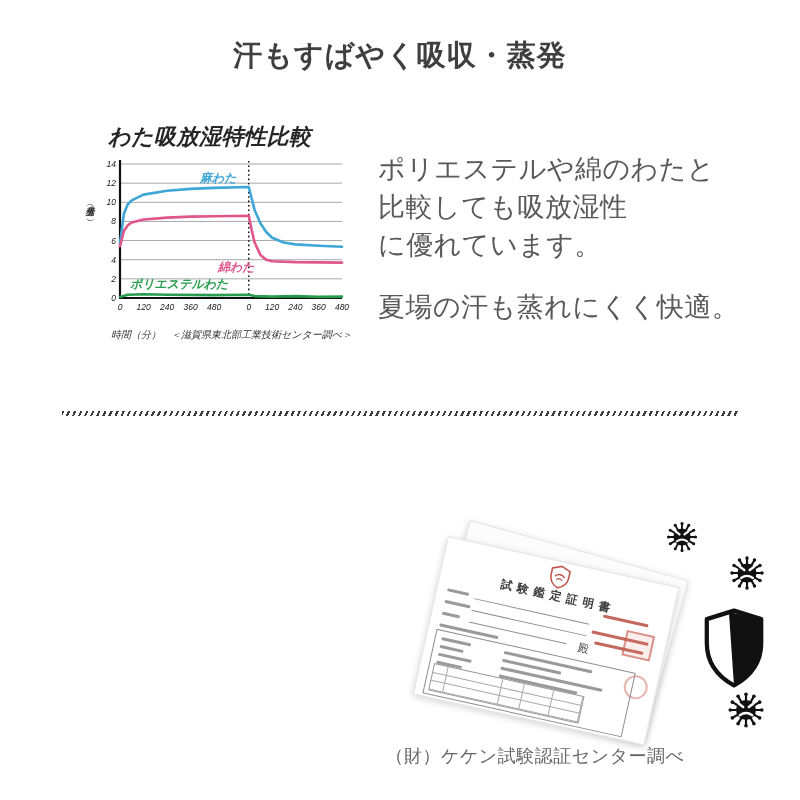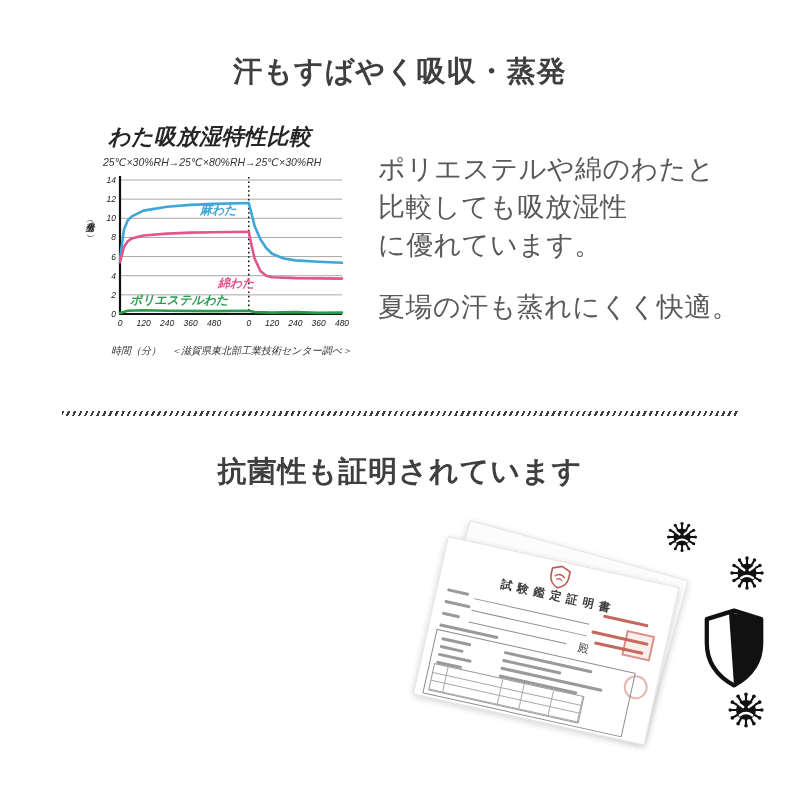--- a/index.html
+++ b/index.html
@@ -1,31 +1,31 @@
 <!DOCTYPE html>
 <html><head>
 <meta charset="utf-8">
 <style>
   html,body{margin:0;padding:0;background:#fff;}
   .page{position:relative;width:800px;height:800px;background:#ffffff;overflow:hidden;
         font-family:"Liberation Sans","DejaVu Sans",sans-serif;color:#4a4a4a;}
   .h-main{position:absolute;width:800px;text-align:center;font-size:29px;font-weight:bold;
           color:#3f3f3f;letter-spacing:1px;}
-  #h1{top:52px;}
+  #h1{top:36px;}
   #h2{top:452px;}
   
   .chart-block{position:absolute;left:88px;top:122px;width:280px;font-style:italic;}
   .chart-title{font-size:22px;font-weight:bold;color:#262626;margin-left:20px;letter-spacing:0.5px;}
   .chart-sub{font-size:10.5px;color:#333;margin-left:15px;margin-top:4px;}
   .chart-wrap{position:relative;margin-top:6px;height:176px;}
   .chart-wrap svg{position:absolute;left:12px;top:0;}
   .ylabel{position:absolute;left:-5px;top:40px;writing-mode:vertical-rl;font-size:9.5px;
           color:#222;letter-spacing:1px;}
   .series-label{position:absolute;font-size:12px;font-weight:bold;}
-  #lbl-s0{left:112px;top:12px;margin-top:16px;}
+  #lbl-s0{left:112px;top:12px;}
   #lbl-s1{left:130px;top:66px;margin-top:35px;}
   #lbl-s2{left:42px;top:118px;}
   .chart-src{font-size:10px;color:#333;margin-left:23px;margin-top:-6px;white-space:nowrap;}
   
   .body-text{position:absolute;font-size:27px;color:#595959;white-space:pre-line;
              letter-spacing:0.5px;}
   #body1{left:378px;top:150px;line-height:38px;}
   #body2{left:378px;top:288px;line-height:38px;}
   #body3{left:56px;top:548px;line-height:37px;}
   
@@ -65,21 +65,20 @@
 </style>
 </head>
 <body>
 
 <div class="page">
 
   <div class="h-main" id="h1">汗もすばやく吸収・蒸発</div>
 
   <div class="chart-block">
     <div class="chart-title">わた吸放湿特性比較</div>
-    <div class="chart-sub">25℃×30%RH→25℃×80%RH→25℃×30%RH</div>
     <div class="chart-wrap">
       <div class="ylabel">水分量（％）</div>
       <svg id="chart-svg" width="252" height="164" viewBox="0 0 252 164">
           <line x1="20" y1="120.85714285714286" x2="242" y2="120.85714285714286" stroke="#a8a8a8" stroke-width="1"></line>
           <line x1="20" y1="101.71428571428572" x2="242" y2="101.71428571428572" stroke="#a8a8a8" stroke-width="1"></line>
           <line x1="20" y1="82.57142857142858" x2="242" y2="82.57142857142858" stroke="#a8a8a8" stroke-width="1"></line>
           <line x1="20" y1="63.42857142857143" x2="242" y2="63.42857142857143" stroke="#a8a8a8" stroke-width="1"></line>
           <line x1="20" y1="44.28571428571428" x2="242" y2="44.28571428571428" stroke="#a8a8a8" stroke-width="1"></line>
           <line x1="20" y1="25.142857142857153" x2="242" y2="25.142857142857153" stroke="#a8a8a8" stroke-width="1"></line>
           <line x1="20" y1="6" x2="242" y2="6" stroke="#a8a8a8" stroke-width="1"></line>
@@ -115,21 +114,20 @@
     <div class="chart-src"><span>時間（分）</span>　<span>＜滋賀県東北部工業技術センター調べ＞</span></div>
   </div>
 
   <div class="body-text" id="body1">ポリエステルや綿のわたと
 比較しても吸放湿性
 に優れています。</div>
   <div class="body-text" id="body2">夏場の汗も蒸れにくく快適。</div>
 
   <div class="divider"></div>
 
-  <div class="h-main" id="h2">抗菌性も証明されています</div>
 
 
   <div class="sheet" id="sheet-back"></div>
   <div class="sheet" id="sheet-front">
     <svg class="crest" width="24" height="24" viewBox="0 0 24 24">
       <path d="M12 1 L21 4.5 V11 C21 17 17 21 12 23 C7 21 3 17 3 11 V4.5 Z" fill="#fff" stroke="#c0574f" stroke-width="1.6"></path>
       <path d="M7 12 Q12 7 17 12" fill="none" stroke="#c0574f" stroke-width="1.4"></path>
       <path d="M9 15 Q12 12 15 15" fill="none" stroke="#c0574f" stroke-width="1.2"></path>
     </svg>
     <div class="cert-title">試 験 鑑 定 証 明 書</div>
@@ -265,13 +263,14 @@
       <line x1="14.5" y1="15.5" x2="19" y2="18.8" stroke="#fff" stroke-width="2.7" stroke-linecap="round"></line>
       <line x1="29.5" y1="15.5" x2="25" y2="18.8" stroke="#fff" stroke-width="2.7" stroke-linecap="round"></line>
       <path d="M15.5 27.5 Q22 22.8 28.5 27.5" fill="none" stroke="#fff" stroke-width="2.4" stroke-linecap="round"></path>
     </svg>
   <svg class="icon" id="shield" width="68" height="86" viewBox="0 0 80 96">
     <path d="M40 4 L72 14 V42 C72 66 58 82 40 92 C22 82 8 66 8 42 V14 Z" fill="#fff"></path>
     <path d="M34 5.5 L72 14 V42 C72 66 58 82 40 92 Z" fill="#111"></path>
     <path d="M40 4 L72 14 V42 C72 66 58 82 40 92 C22 82 8 66 8 42 V14 Z" fill="none" stroke="#111" stroke-width="5" stroke-linejoin="round"></path>
   </svg>
 
+  <div class="caption">（財）ケケン試験認証センター調べ</div>
 </div>
 
 </body></html>

